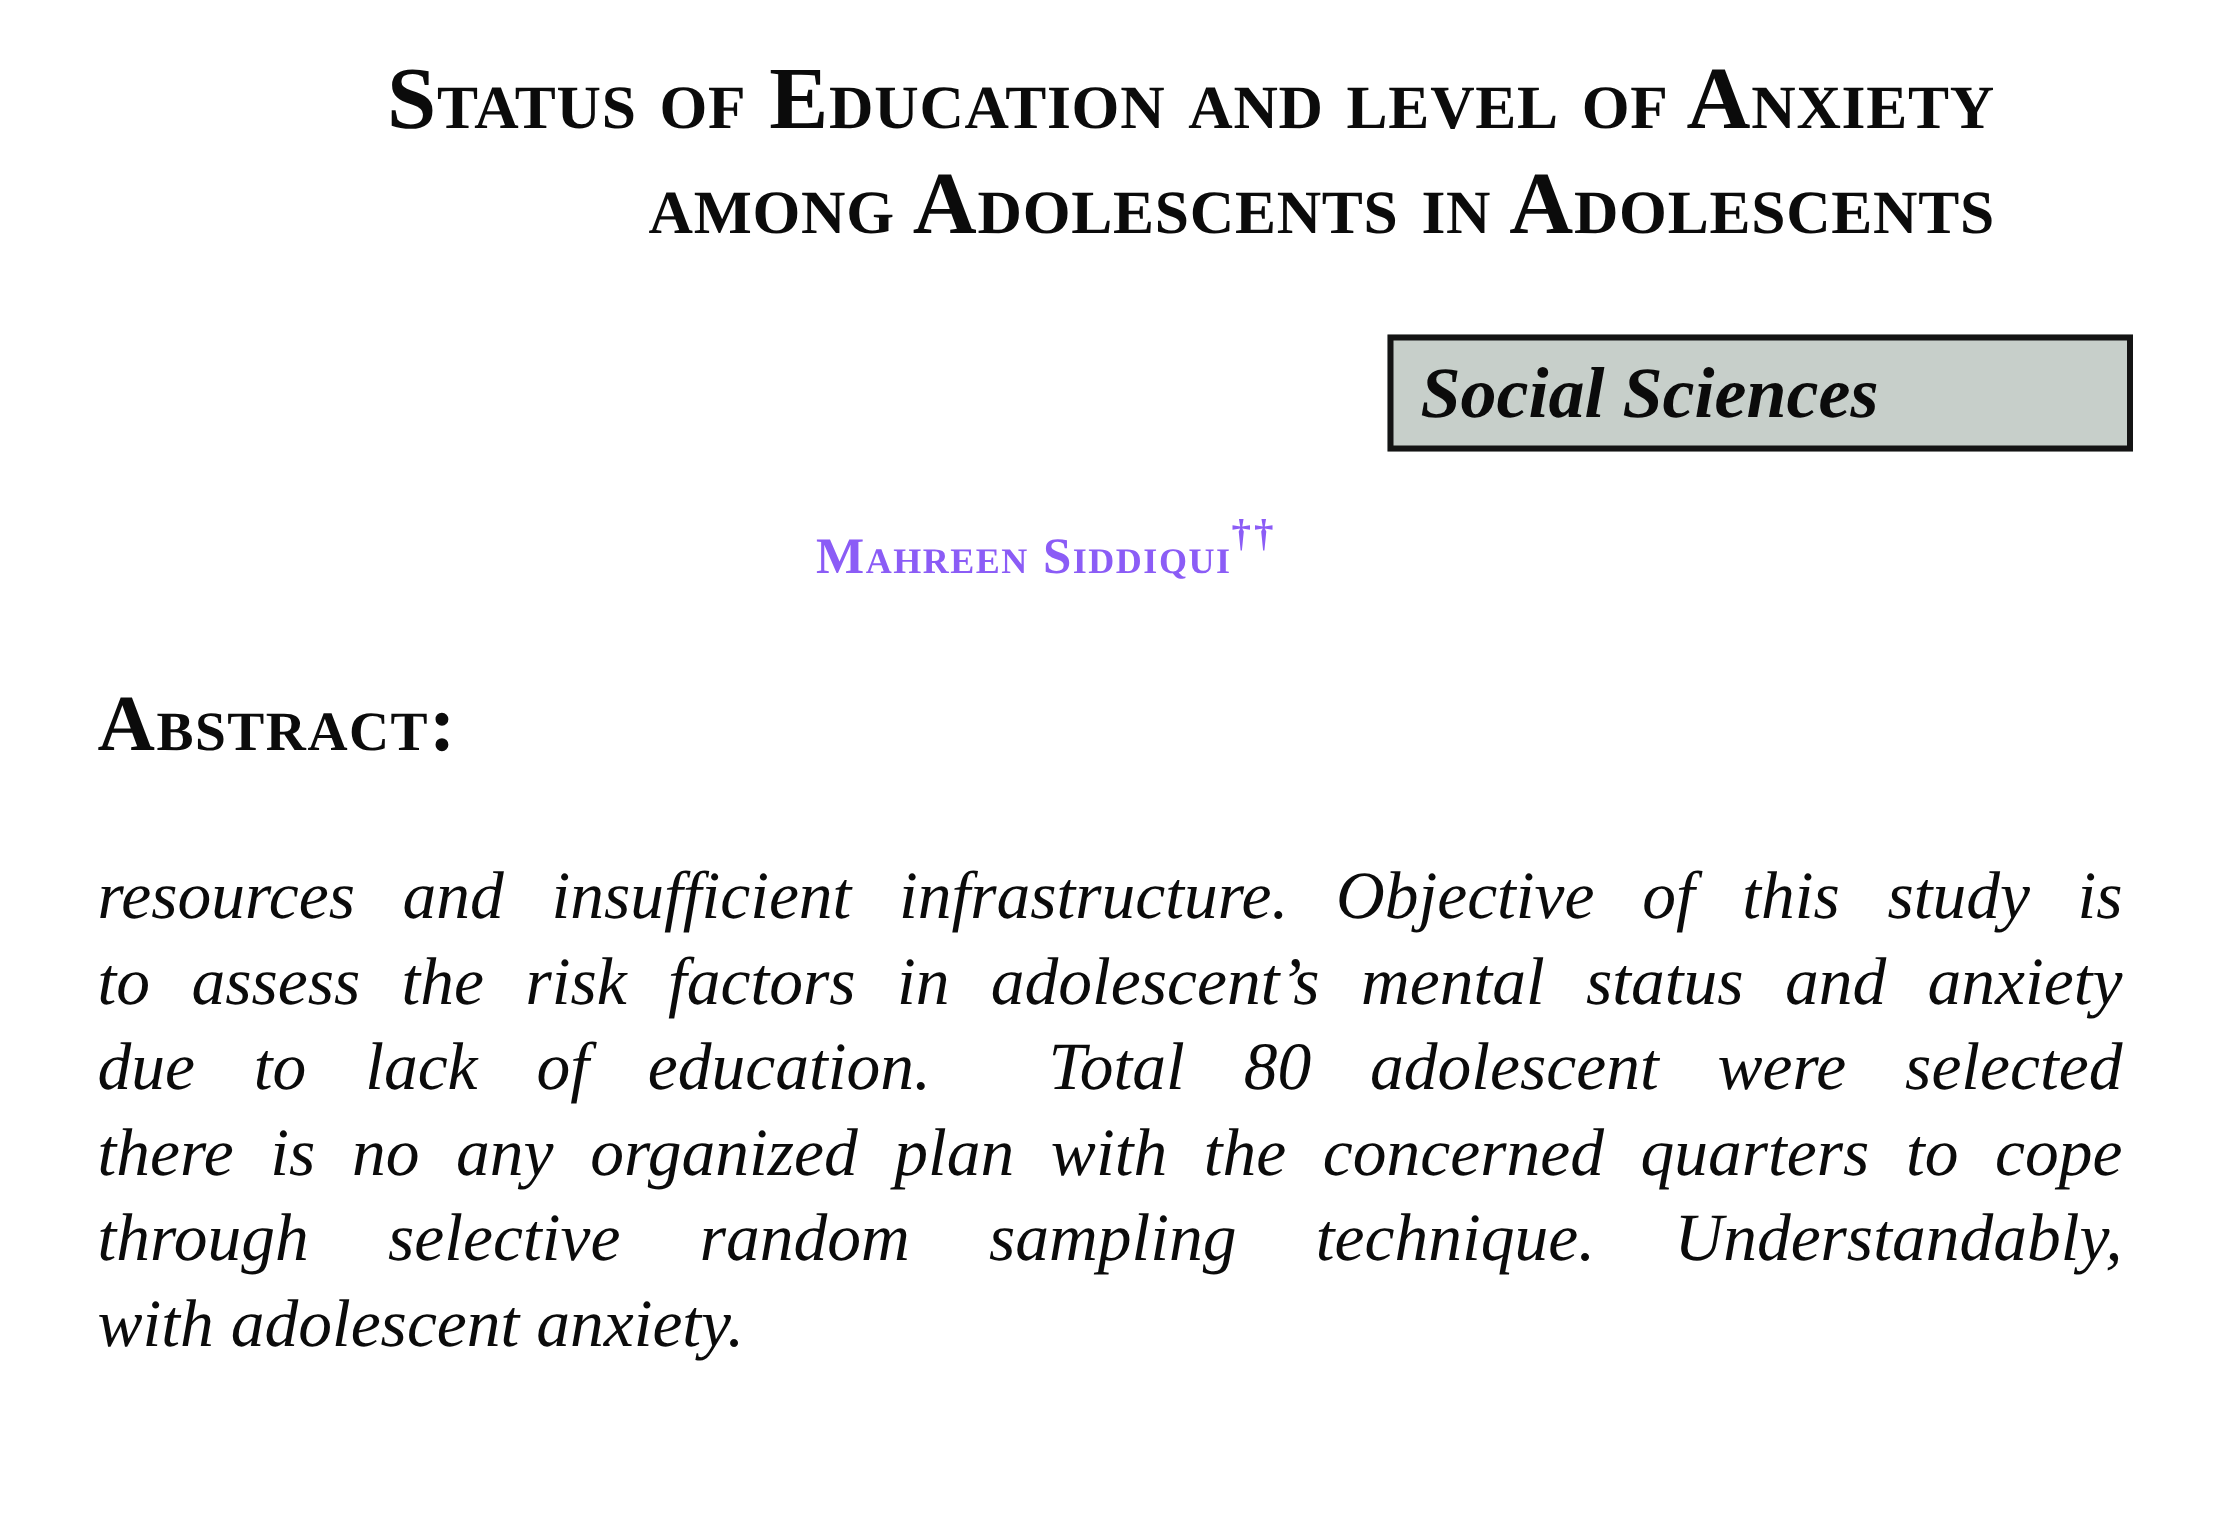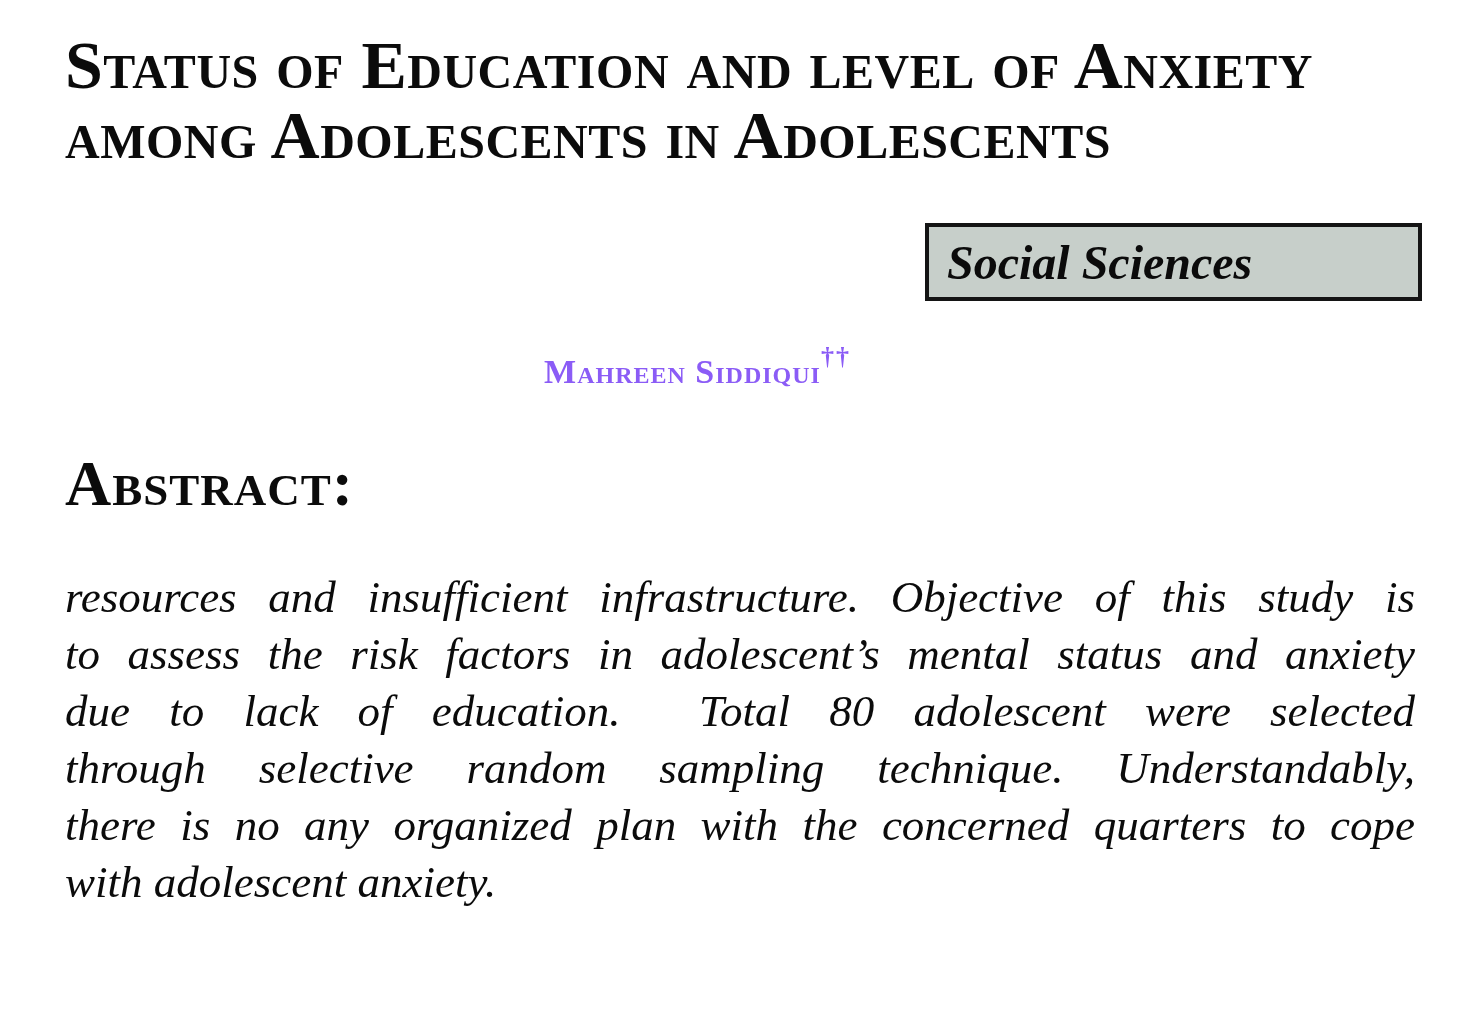--- a/index.html
+++ b/index.html
@@ -11,24 +11,24 @@
   }
   .page {
     position: relative;
     width: 1478px;
     height: 1020px;
     background: #ffffff;
     overflow: hidden;
   }
   .title {
     margin: 30px 148px 12px 65px;   
-    text-align: left;
+    text-align: right;
     font-variant: small-caps;
     font-weight: bold;
-    font-size: 68px;
+    font-size: 59px;
     line-height: 70px;
     letter-spacing: 0.5px;
     color: #0b0b0b;
   }
   .title-line { display: block; }
   .category-box {
     margin-left: 925px;
     margin-top: 53px;
     width: 497px;
     height: 78px;
@@ -56,21 +56,21 @@
   .author-mark {
     font-size: 26px;
     position: relative;
     top: -18px;
     letter-spacing: 2px;
   }
   .abstract-heading {
     margin: 64px 0 0 65px;
     font-variant: small-caps;
     font-weight: bold;
-    font-size: 64px;
+    font-size: 53px;
     line-height: 57px;
     letter-spacing: 1px;
     color: #0b0b0b;
   }
   .abstract-body {
     margin: 57px 63px 0 65px;    
     font-style: italic;
     font-size: 45px;
     line-height: 57px;
     color: #0b0b0b;
@@ -100,18 +100,18 @@
   </div>
 
   <div class="author-line"><span class="author-name">Mahreen Siddiqui</span><span class="author-mark">††</span></div>
 
   <h2 class="abstract-heading">Abstract:</h2>
 
   <div class="abstract-body">
     <div class="justify-line">resources and insufficient infrastructure. Objective of this study is</div>
     <div class="justify-line">to assess the risk factors in adolescent’s mental status and anxiety</div>
     <div class="justify-line">due to lack of education.&nbsp; Total 80 adolescent were selected</div>
+    <div class="justify-line">there is no any organized plan with the concerned quarters to cope</div>
     <div class="justify-line">through selective random sampling technique. Understandably,</div>
-    <div class="justify-line">there is no any organized plan with the concerned quarters to cope</div>
     <div class="justify-line">with adolescent anxiety.</div>
   </div>
 
 </div>
 
 </body></html>

